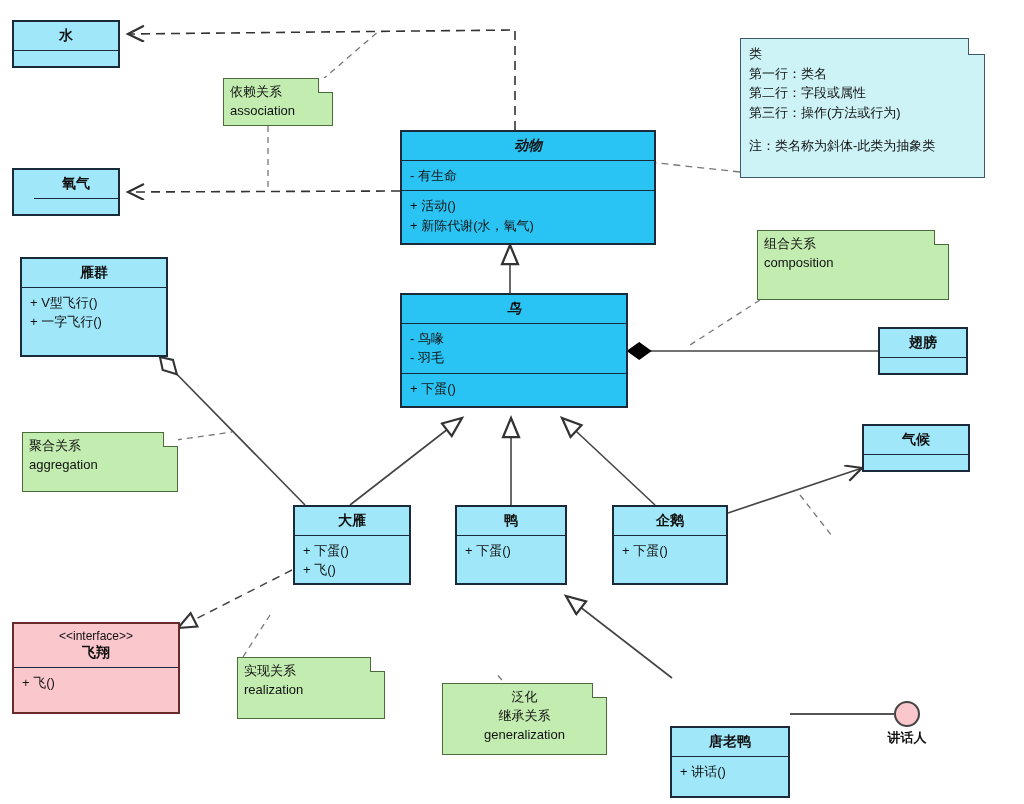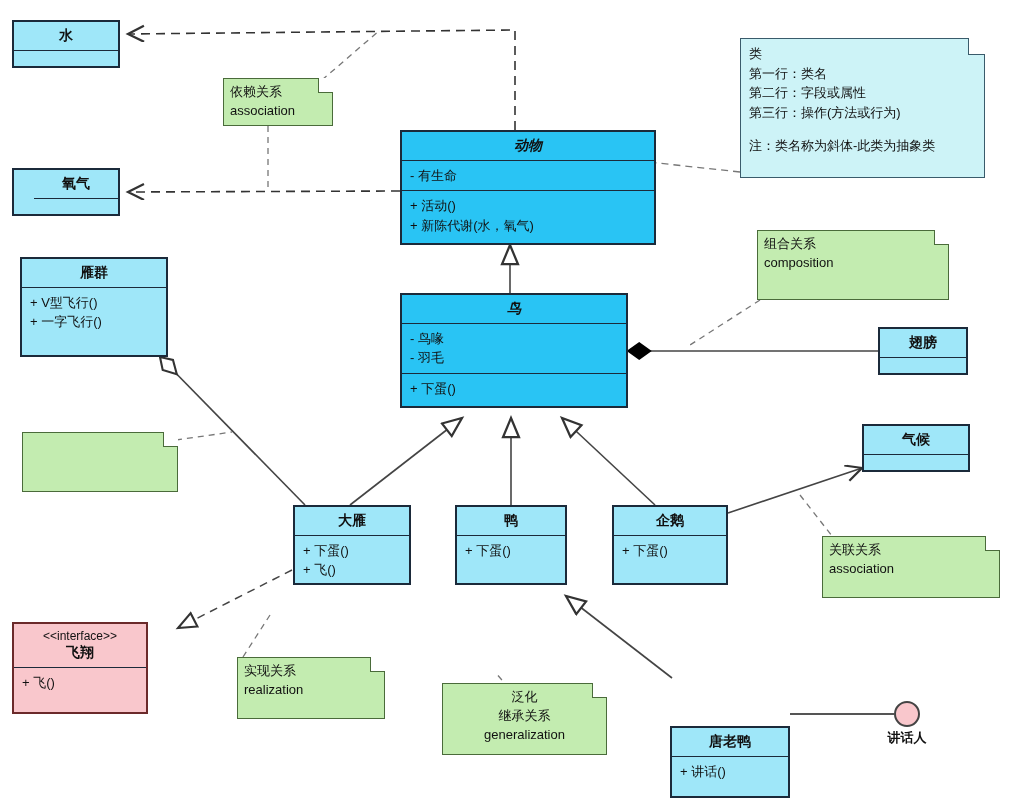--- a/index.html
+++ b/index.html
@@ -185,21 +185,21 @@
     </div>
   </div>
 
   <div class="uml-class" style="left:670px;top:678px;width:120px;height:72px;margin-top:48px;">
     <div class="row title">唐老鸭</div>
     <div class="row ops nb">
       <div>+ 讲话()</div>
     </div>
   </div>
 
-  <div class="uml-class iface" style="left:12px;top:622px;width:136px;height:92px;">
+  <div class="uml-class iface" style="left:12px;top:622px;width:168px;height:92px;">
     <div class="row title">
       <span class="stereo">&lt;&lt;interface&gt;&gt;</span>
       <span>飞翔</span>
     </div>
     <div class="row ops nb">
       <div>+ 飞()</div>
     </div>
   </div>
 
   <div class="note" style="left:215px;top:78px;width:110px;height:48px;margin-left:8px;">
@@ -213,29 +213,26 @@
   <div class="note" style="left:757px;top:230px;width:192px;height:70px;">
     <span class="fold"></span>
     <div class="lines">
       <div>组合关系</div>
       <div>composition</div>
     </div>
   </div>
 
   <div class="note" style="left:22px;top:432px;width:156px;height:60px;">
     <span class="fold"></span>
-  </div>
-
-  <div class="note" style="left:822px;top:536px;width:178px;height:62px;">
-    <span class="fold"></span>
-    <div class="lines">
-      <div>关联关系</div>
-      <div>association</div>
-    </div>
-  </div>
+    <div class="lines">
+      <div>聚合关系</div>
+      <div>aggregation</div>
+    </div>
+  </div>
+
 
   <div class="note" style="left:237px;top:657px;width:148px;height:62px;">
     <span class="fold"></span>
     <div class="lines">
       <div>实现关系</div>
       <div>realization</div>
     </div>
   </div>
 
   <div class="note" style="left:442px;top:683px;width:165px;height:72px;text-align:center;">

